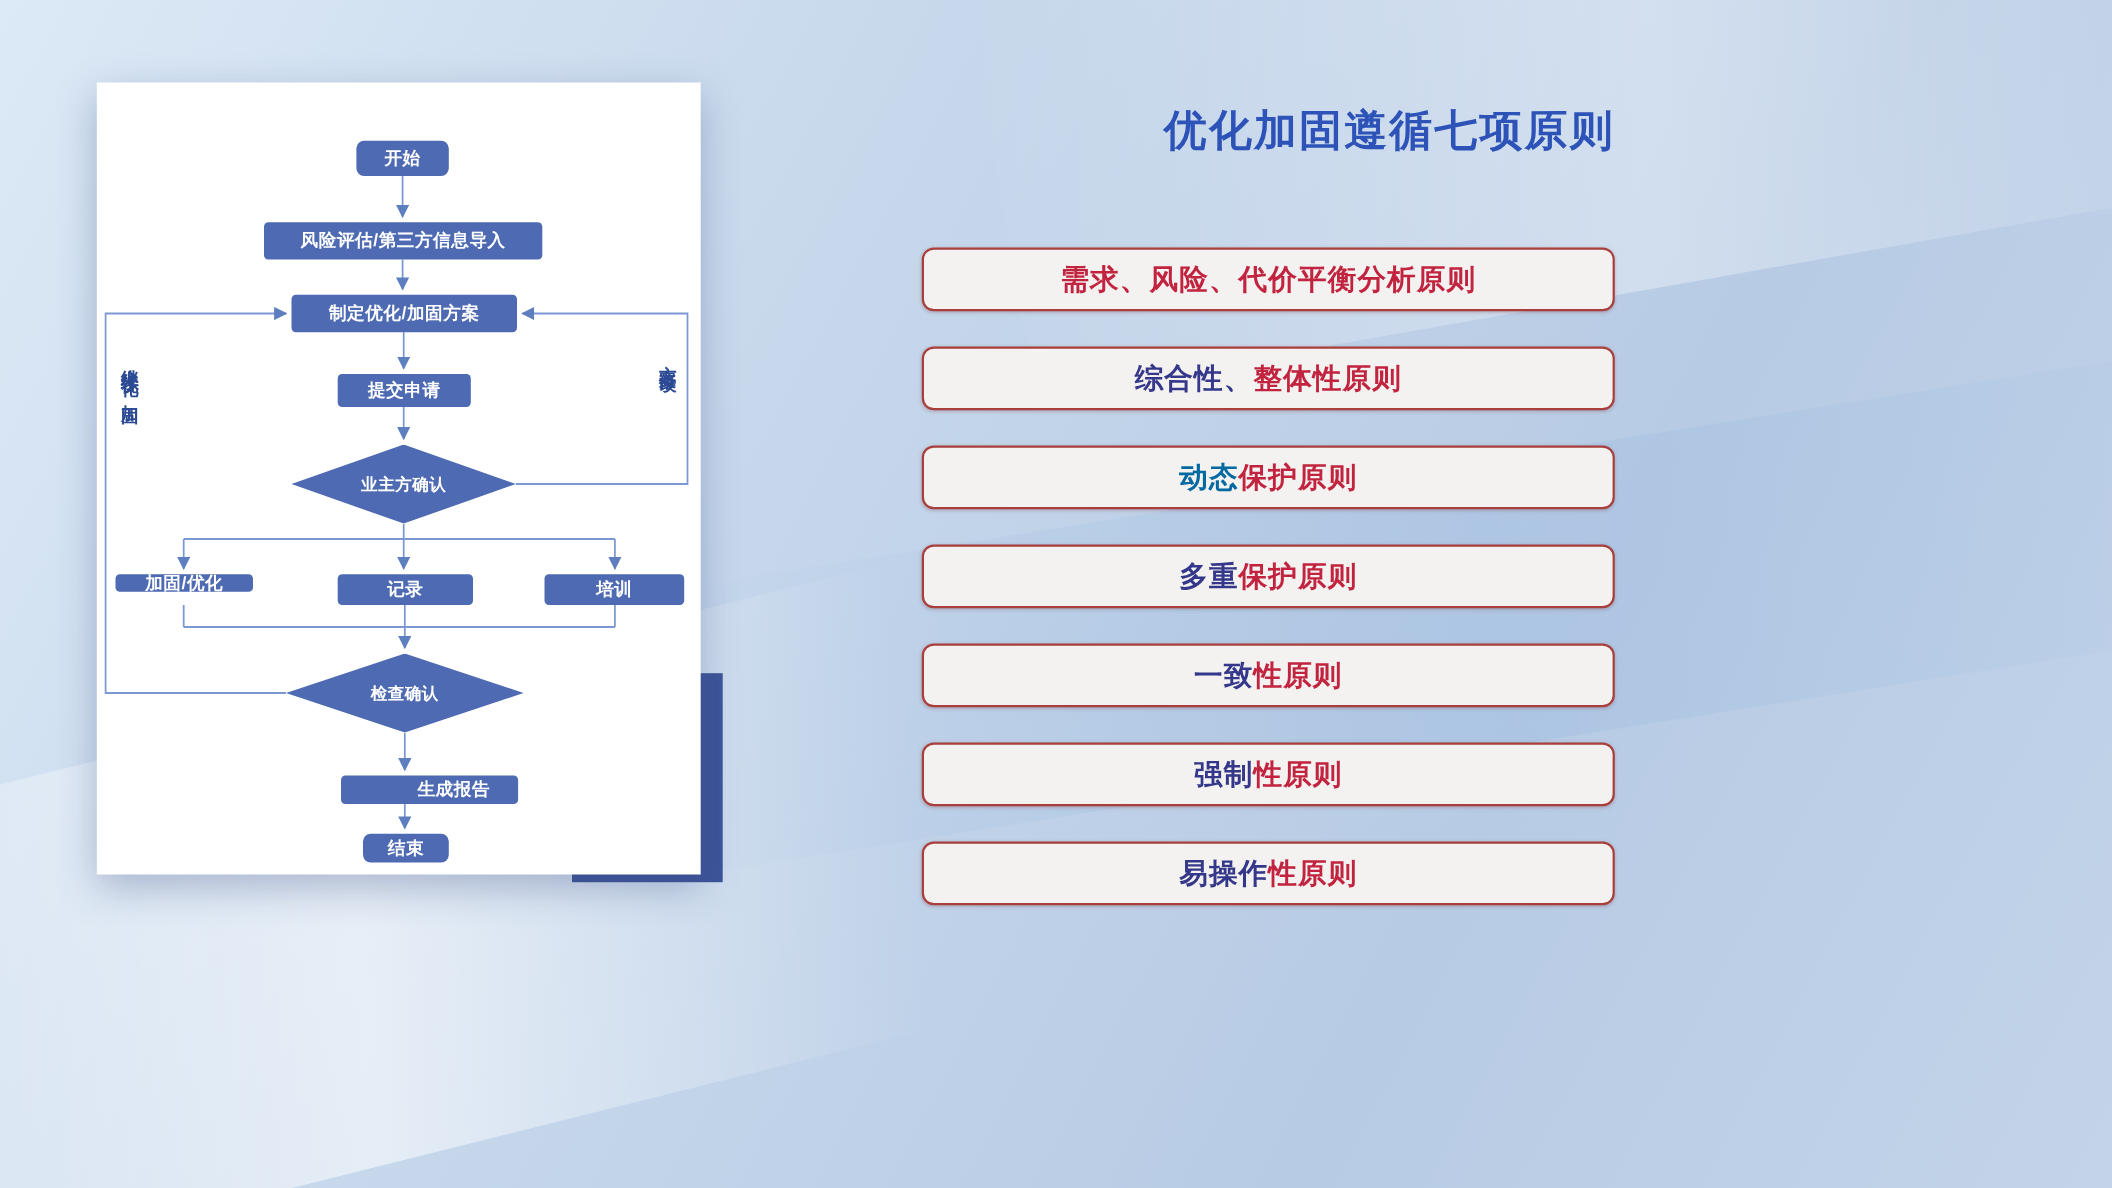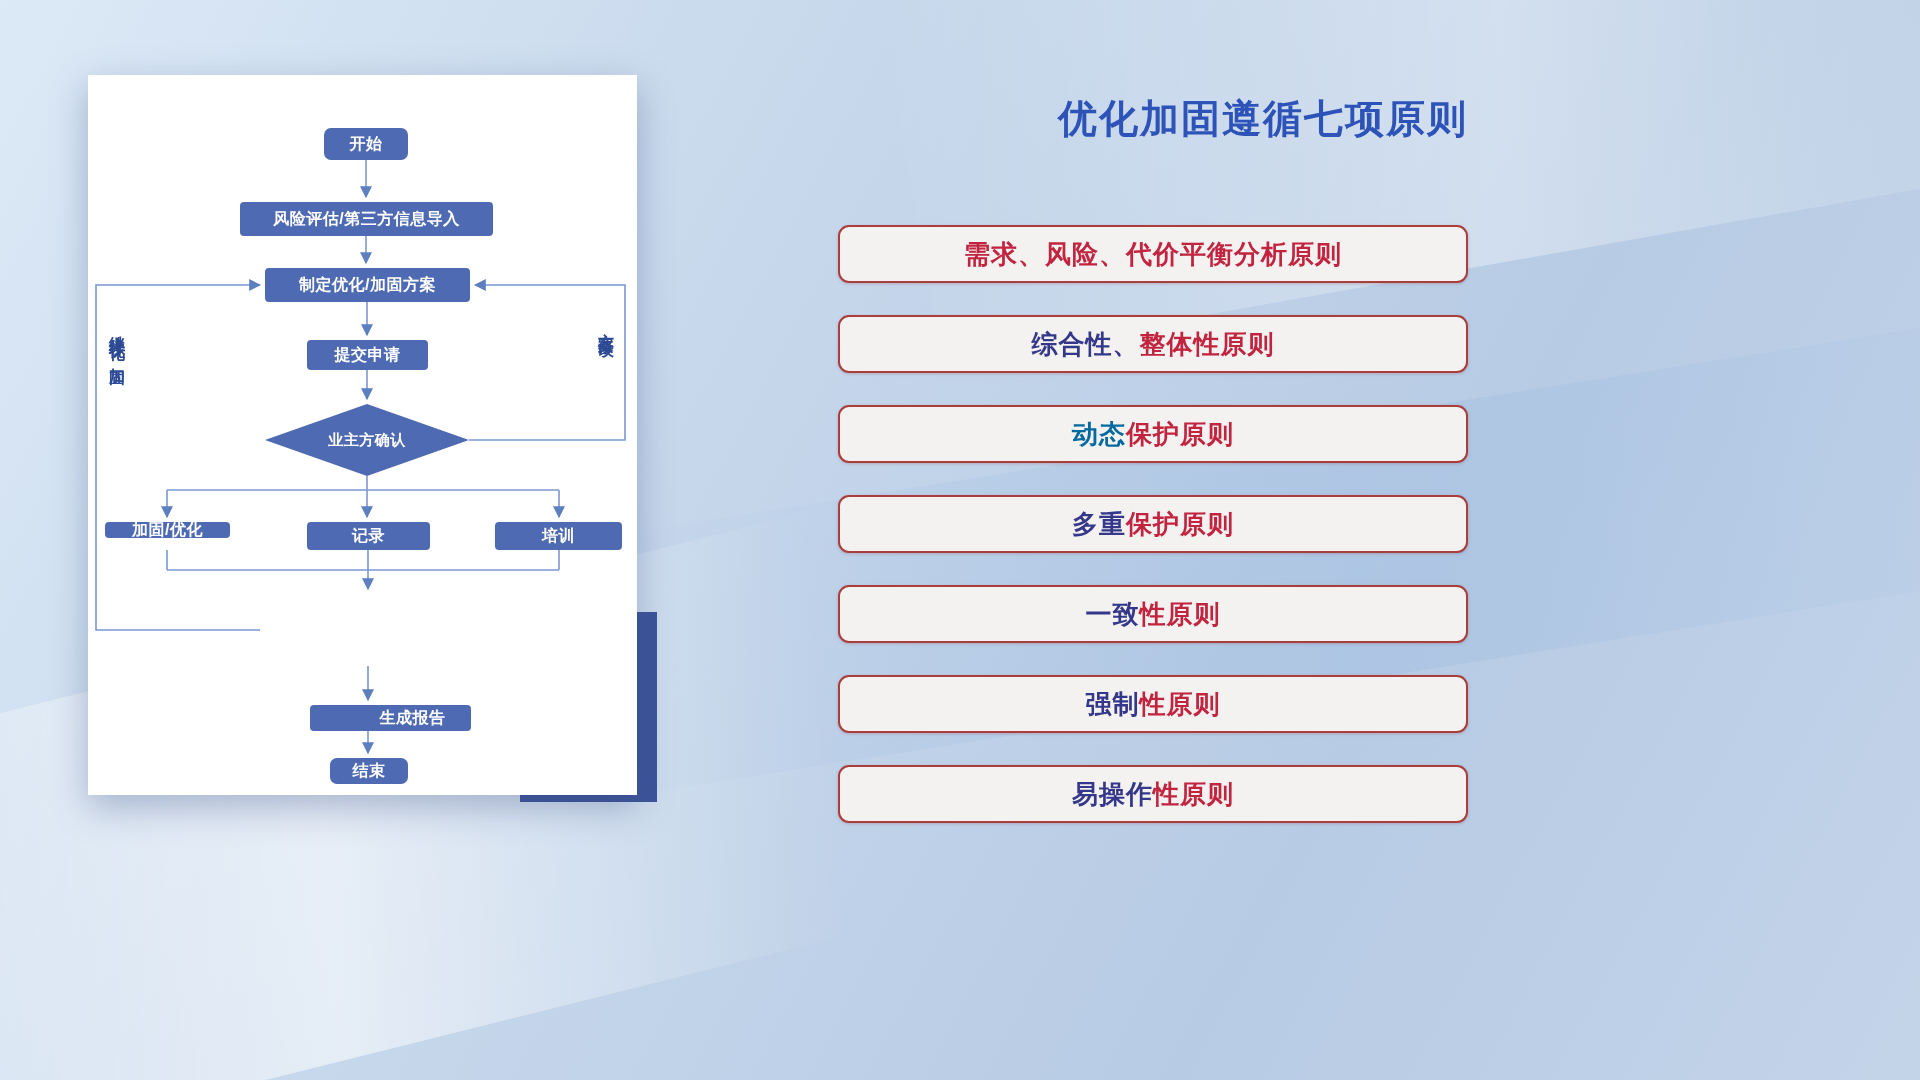--- a/index.html
+++ b/index.html
@@ -108,20 +108,23 @@
   <div class="fnode diamond" style="left:177px;top:329px;width:204px;height:72px;">
     <span>业主方确认</span>
   </div>
 
   <div class="fnode" style="left:17px;top:447px;width:125px;height:16px;">加固/优化</div>
 
   <div class="fnode" style="left:219px;top:447px;width:123px;height:28px;">记录</div>
 
   <div class="fnode" style="left:407px;top:447px;width:127px;height:28px;">培训</div>
 
+  <div class="fnode diamond" style="left:172px;top:519px;width:216px;height:72px;">
+    <span>检查确认</span>
+  </div>
 
   <div class="fnode" style="left:222px;top:630px;width:117px;height:26px;padding-left:44px;">生成报告</div>
 
   <div class="fnode pill" style="left:242px;top:683px;width:78px;height:26px;">结束</div>
 
   <div class="vlabel" style="left:18px;top:248px;height:170px;">继续优化/加固</div>
 
   <div class="vlabel" style="left:507px;top:244px;height:120px;">方案修改</div>
 </div>
 

